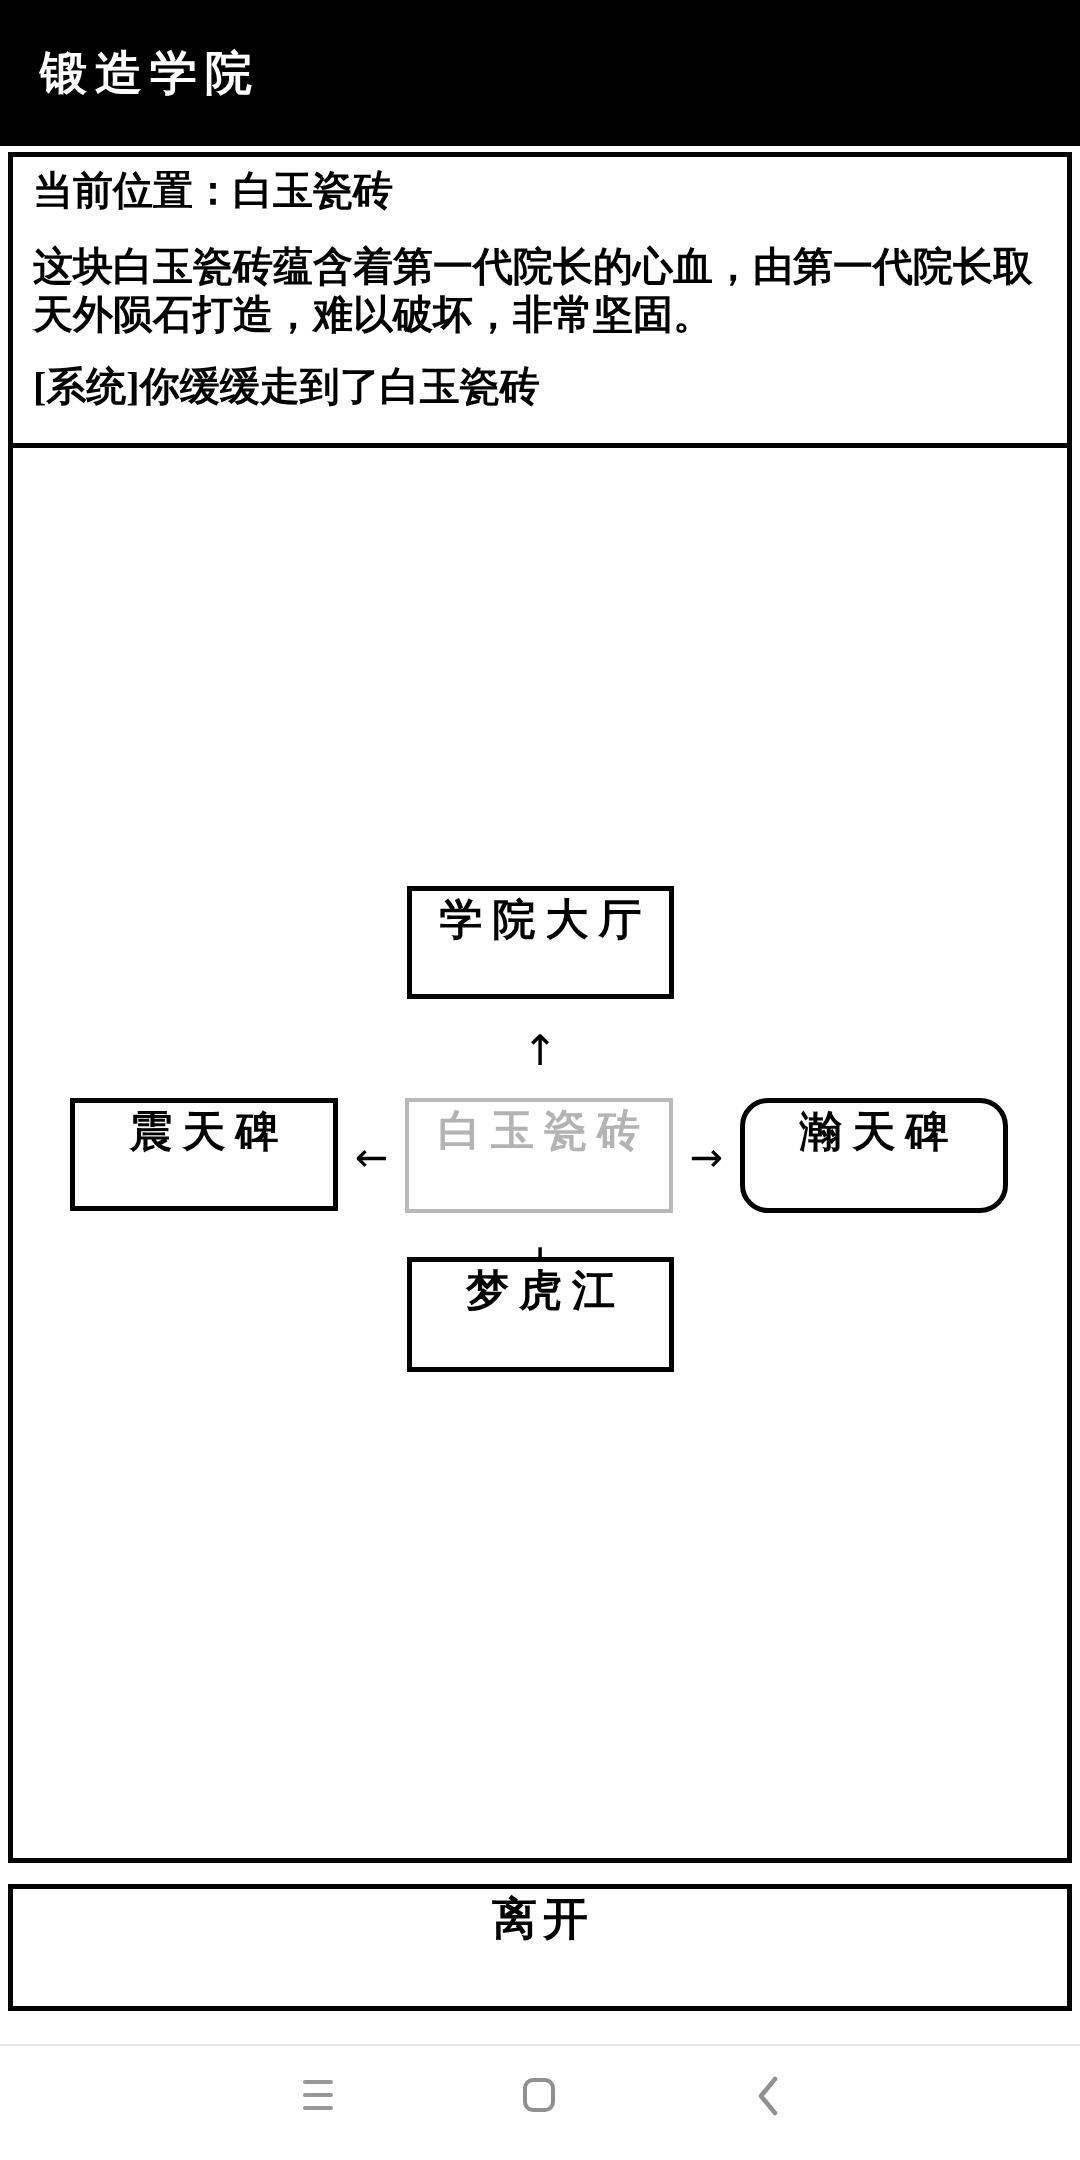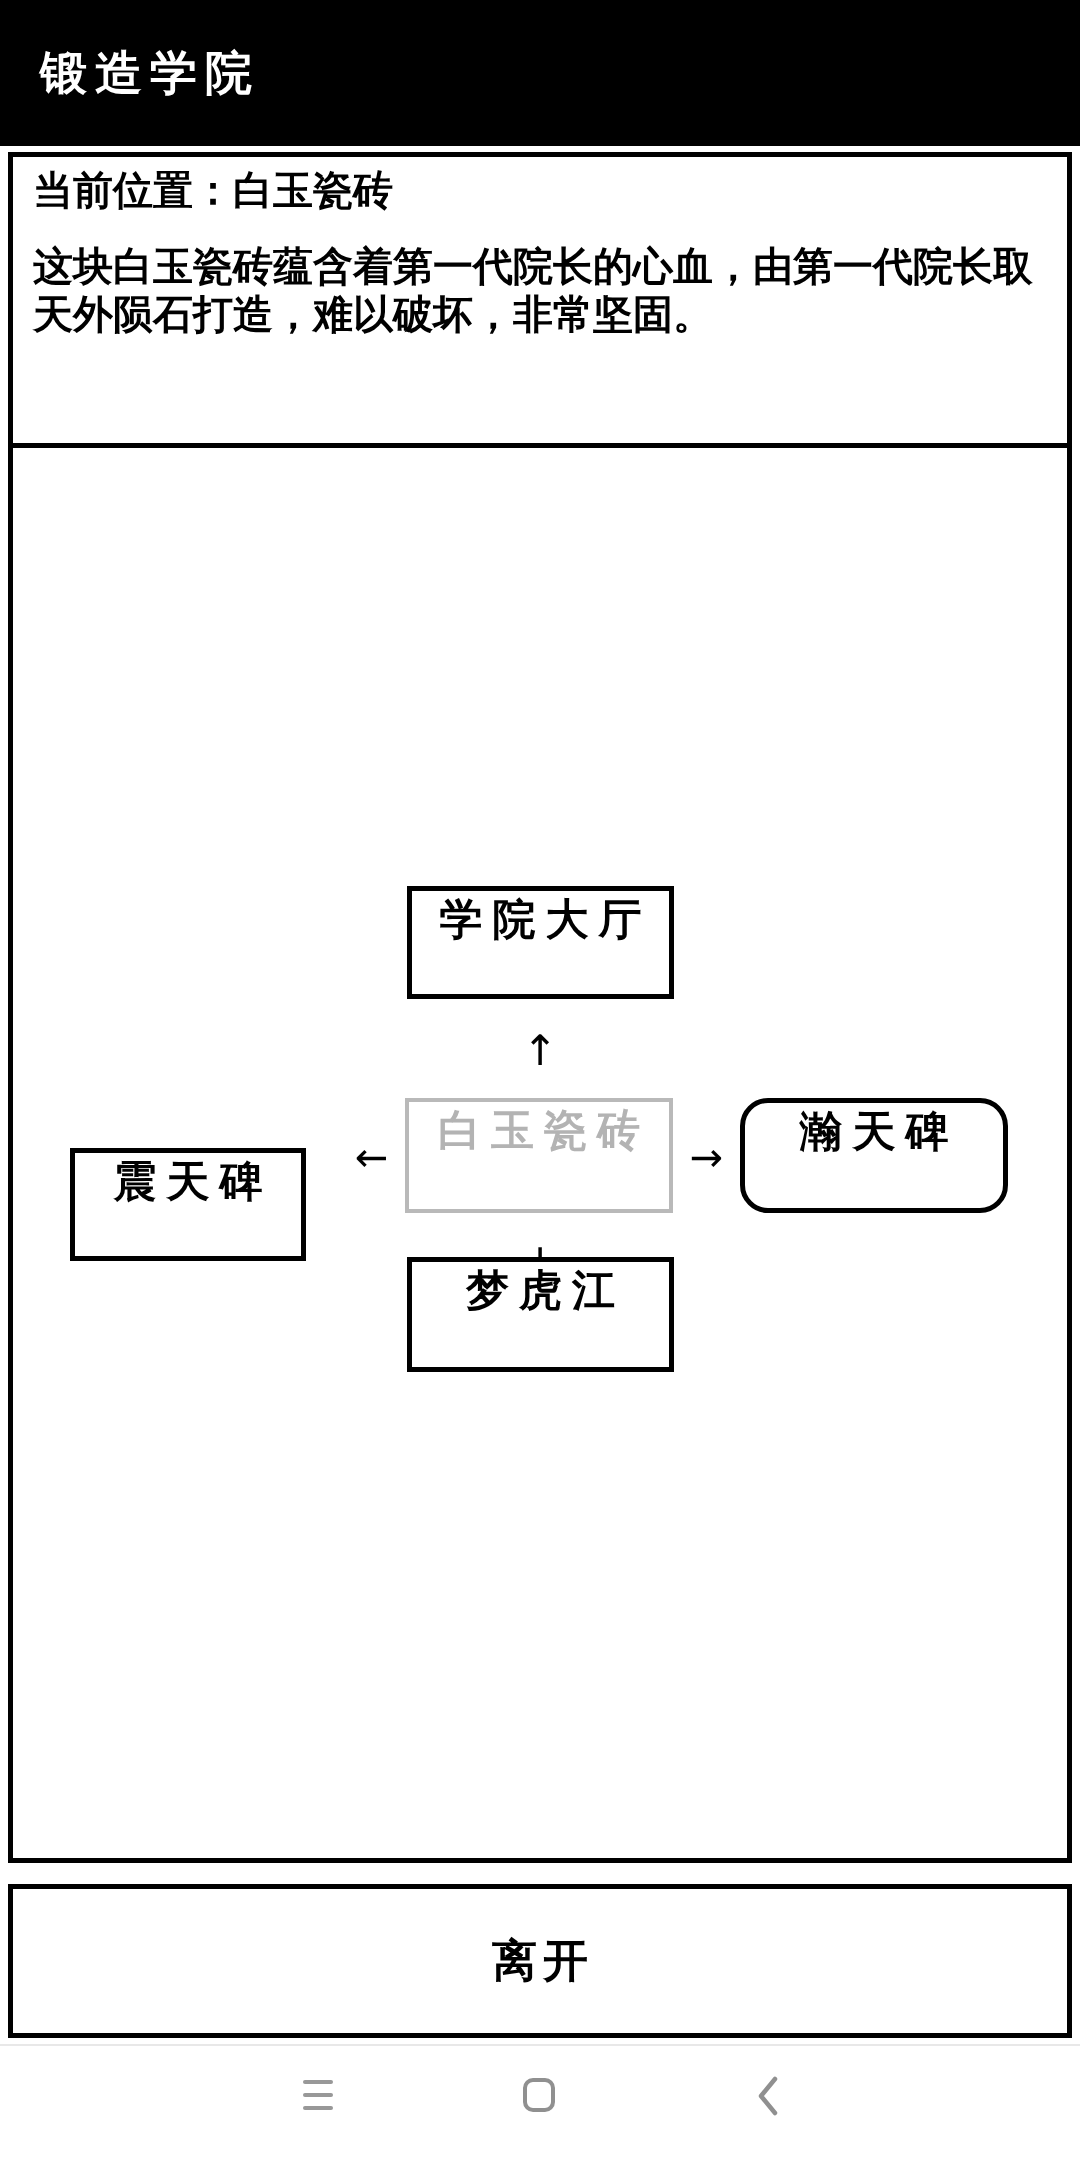--- a/index.html
+++ b/index.html
@@ -63,46 +63,46 @@
     font-size: 43px;
     font-weight: bold;
     letter-spacing: 10px;
     text-indent: 10px;
   }
   .room.current {
     border: 4px solid #b9b9b9;
     color: #b3b3b3;
   }
   .room-north  { left: 407px; top:  886px; width: 267px; height: 113px; }
-  .room-west   { left:  70px; top: 1148px; width: 236px; height: 113px; }
+  .room-west   { left:  70px; top: 1098px; width: 268px; height: 113px; }
   .room-center { left: 405px; top: 1098px; width: 268px; height: 115px; }
   .room-east   { left: 740px; top: 1098px; width: 268px; height: 115px; border-radius: 28px; }
   .room-south  { left: 407px; top: 1257px; width: 267px; height: 115px; }
 
   .map-arrow {
     position: absolute;
     font-family: "DejaVu Sans", sans-serif;
     font-size: 42px;
     color: #000000;
     text-align: center;
     line-height: 60px;
   }
   .arrow-up    { left: 490px; top: 1021px; width: 100px; height: 60px; }
   .arrow-down  { left: 490px; top: 1234px; width: 100px; height: 60px; }
   .arrow-left  { left: 338px; top: 1127px; width:  67px; height: 60px; font-size: 40px; }
   .arrow-right { left: 673px; top: 1127px; width:  67px; height: 60px; font-size: 40px; }
 
   
   .leave-button {
     position: absolute; left: 8px; top: 1884px;
-    width: 1064px; height: 154px;
-    border: 5px solid #000000;
-    box-sizing: border-box;
-    background: #ffffff;
-    display: flex; align-items: center; justify-content: center;
+    width: 1064px; height: 127px;
+    border: 5px solid #000000;
+    box-sizing: border-box;
+    background: #ffffff;
+    display: flex; align-items: flex-start; justify-content: center;
     font-size: 45px;
     font-weight: bold;
     letter-spacing: 6px;
     text-indent: 6px;
     cursor: pointer;
   }
 
   
   .nav-divider {
     position: absolute; left: 0; top: 2044px;
@@ -136,20 +136,21 @@
 
 <div id="page">
 
   <div class="header">
     <div class="title">锻造学院</div>
   </div>
 
   <div class="info-panel">
     <p class="location-line">当前位置：白玉瓷砖</p>
     <p class="description">这块白玉瓷砖蕴含着第一代院长的心血，由第一代院长取天外陨石打造，难以破坏，非常坚固。</p>
+    <p class="system-line">[系统]你缓缓走到了白玉瓷砖</p>
   </div>
 
   <div class="map-panel"></div>
 
   <div class="room room-north">
     <span>学院大厅</span>
   </div>
 
   <div class="map-arrow arrow-up">↑</div>
 

